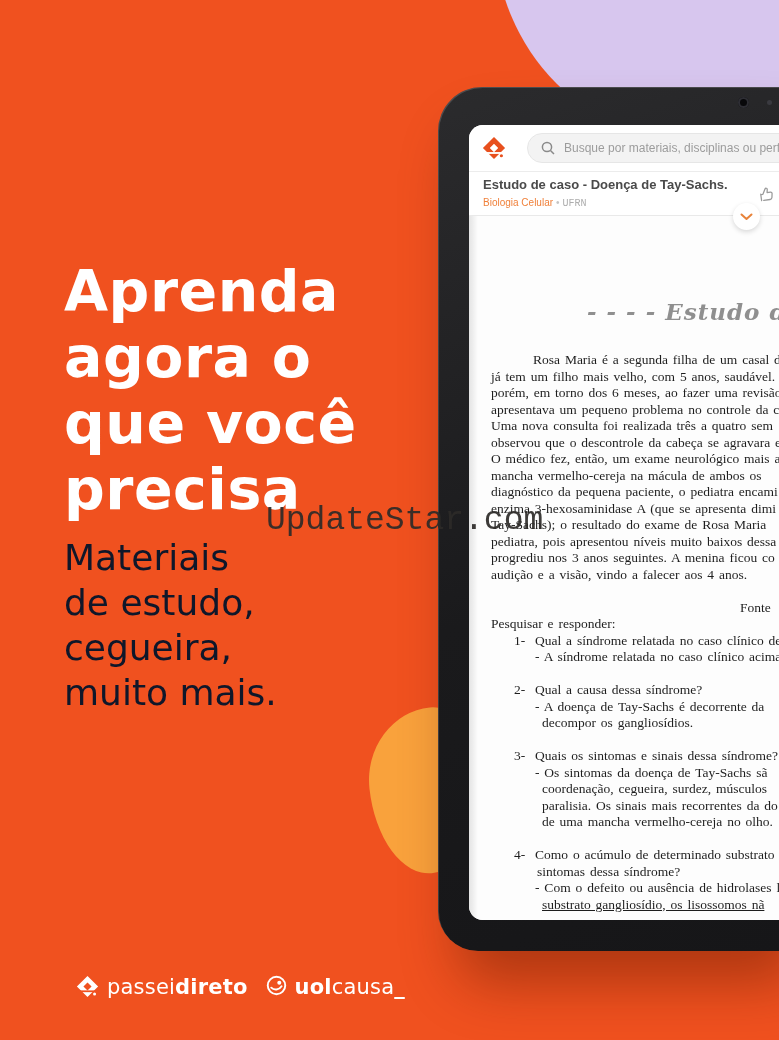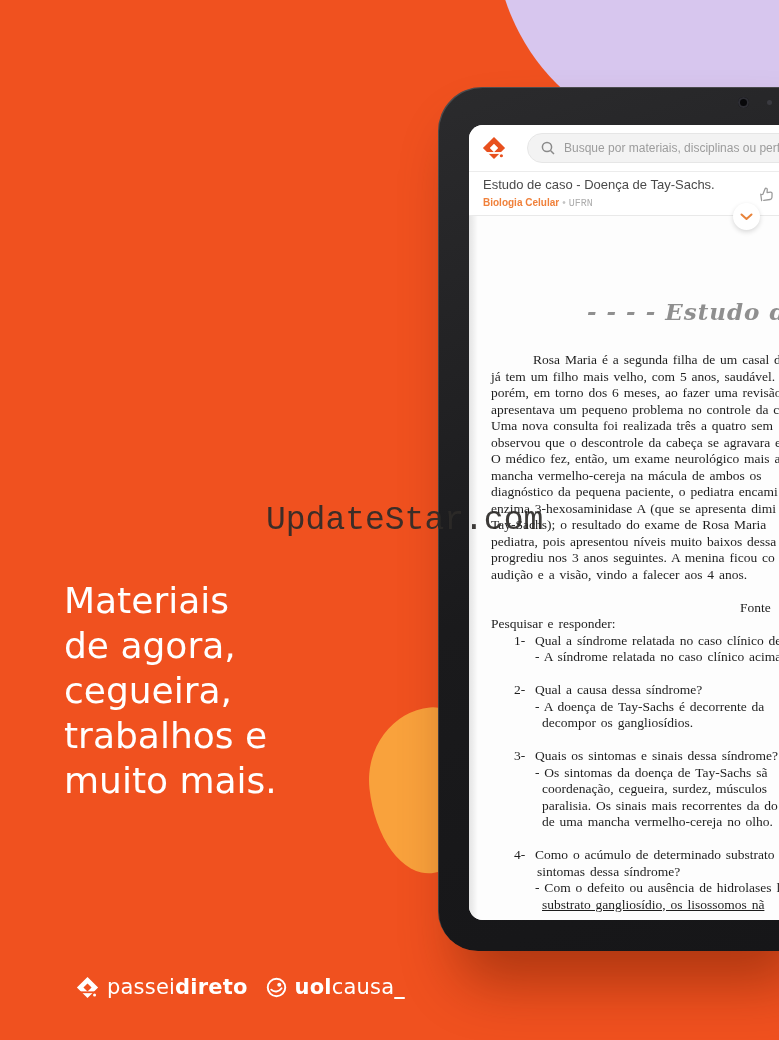--- a/index.html
+++ b/index.html
@@ -6,21 +6,21 @@
   .stage{position:relative;width:779px;height:1040px;overflow:hidden;background:#F0511F;font-family:"DejaVu Sans",sans-serif;}
 
   
   .purple-blob{position:absolute;left:495px;top:-275px;width:420px;height:420px;border-radius:50%;background:#D7C6EE;}
   .orange-blob{position:absolute;left:370px;top:708px;width:118px;height:165px;background:#F9A23C;
     border-radius:58% 42% 55% 45% / 45% 50% 50% 55%;transform:rotate(-6deg);}
 
   
   .hero{position:absolute;left:64px;top:258px;color:#FFFFFF;z-index:2;}
   .hero-line{font-size:57px;line-height:66px;font-weight:700;letter-spacing:.5px;white-space:nowrap;}
-  .sub{position:absolute;left:64px;top:578px;color:#ffffff;z-index:2;}
+  .sub{position:absolute;left:64px;top:535px;color:#0f172a;z-index:2;}
   .sub-line{font-size:36px;line-height:45px;font-weight:400;white-space:nowrap;}
 
   
   .tablet{position:absolute;left:438px;top:87px;width:352px;height:864px;
     background:linear-gradient(160deg,#2B2B2D 0%,#1A1A1C 55%,#161618 100%);
     border-radius:44px 0 0 40px;
     box-shadow:inset 1px 1px 0 rgba(255,255,255,.16), 14px 38px 55px -6px rgba(95,25,0,.45);z-index:3;}
   .camera{position:absolute;left:300px;top:10px;width:11px;height:11px;border-radius:50%;background:#08080A;
     box-shadow:inset 0 0 0 2px #2E2E34;}
   .camera-dot2{position:absolute;left:329px;top:13px;width:5px;height:5px;border-radius:50%;background:#3A3A40;}
@@ -29,23 +29,23 @@
     border-radius:14px 0 0 14px;overflow:hidden;font-family:"Liberation Sans",sans-serif;}
 
   .app-header{position:absolute;left:0;top:0;right:0;height:46px;background:#FFFFFF;border-bottom:1px solid #ECECEC;}
   .app-logo{position:absolute;left:13px;top:10px;width:24px;height:26px;}
   .search-pill{position:absolute;left:58px;top:8px;right:-6px;height:30px;border-radius:16px;background:#F3F3F3;
     border:1px solid #E6E6E6;display:flex;align-items:center;box-sizing:border-box;}
   .search-icon{margin-left:13px;flex:0 0 auto;}
   .search-ph{margin-left:9px;font-size:12px;color:#9C9C9C;white-space:nowrap;}
 
   .doc-info{position:absolute;left:0;top:47px;right:0;height:43px;background:#FFFFFF;border-bottom:1px solid #E9E9E9;}
-  .doc-title{position:absolute;left:14px;top:5px;font-size:13px;font-weight:400;color:#4A4A4A;white-space:nowrap;}
+  .doc-title{position:absolute;left:14px;top:5px;font-size:13px;font-weight:700;color:#4A4A4A;white-space:nowrap;}
   .doc-meta{position:absolute;left:14px;top:25px;font-size:10px;white-space:nowrap;}
-  .course{color:#F0813B;font-weight:700;}
+  .course{color:#F0813B;font-weight:400;}
   .dot-sep{color:#C4C4C4;margin:0 3px;}
   .inst{color:#ADADAD;font-family:Liberation Mono, monospace;}
   .thumb-icon{position:absolute;left:289px;top:14px;}
 
   .chevron-wrap{position:absolute;left:264px;top:78px;width:27px;height:27px;border-radius:50%;background:#FFFFFF;
     box-shadow:0 2px 5px rgba(0,0,0,.15);z-index:4;display:flex;align-items:center;justify-content:center;}
 
   .doc-page{position:absolute;left:0;top:91px;right:0;bottom:0;background:#FDFDFD;font-family:"Liberation Serif",serif;color:#1E1E1E;}
   .doc-page::before{content:"";position:absolute;left:0;top:0;bottom:0;width:9px;
     background:linear-gradient(90deg,rgba(0,0,0,.10),rgba(0,0,0,0));z-index:2;}
@@ -61,39 +61,45 @@
   .dl.cont{padding-left:51px;}
   .dl.underline{padding-left:51px;text-decoration:underline;}
   .dl.gap{}
 
   
   .watermark{position:absolute;left:266px;top:502px;font-family:Liberation Mono, monospace;font-size:33px;
     color:rgba(45,42,40,.92);z-index:10;white-space:nowrap;}
 
   
   .footer{position:absolute;left:76px;top:975px;display:flex;align-items:center;gap:18px;color:#FFFFFF;z-index:5;}
-  .brand{display:flex;align-items:center;gap:8px;}
+  .brand{display:flex;align-items:flex-start;gap:8px;}
   .brand-text{font-size:21px;letter-spacing:.2px;white-space:nowrap;}
   .bold{font-weight:700;}
   .uol-suffix{font-weight:700;}
 </style>
 </head>
 <body>
 
 <div class="stage">
 
   <div class="purple-blob"></div>
 
+  <div class="hero">
+
+  <div class="hero-line">Aprenda</div>
+      <div class="hero-line">agora o</div>
+      <div class="hero-line">que você</div>
+      <div class="hero-line">precisa</div>
+    </div>
 
   <div class="sub">
 
   <div class="sub-line">Materiais</div>
-      <div class="sub-line">de agora,</div>
+      <div class="sub-line">de estudo,</div>
       <div class="sub-line">cegueira,</div>
-      <div class="sub-line">trabalhos e</div>
       <div class="sub-line">muito mais.</div>
     </div>
 
   <div class="orange-blob"></div>
 
   <div class="tablet">
     <div class="camera"></div>
     <div class="camera-dot2"></div>
 
     <div class="screen">

